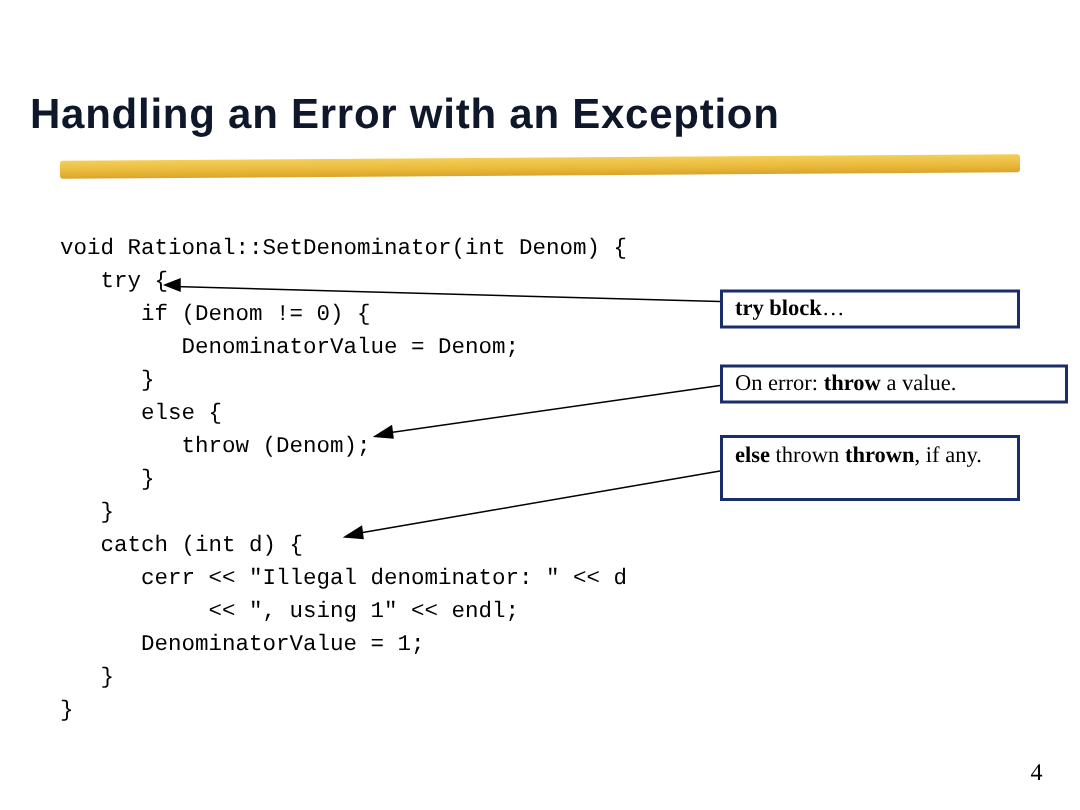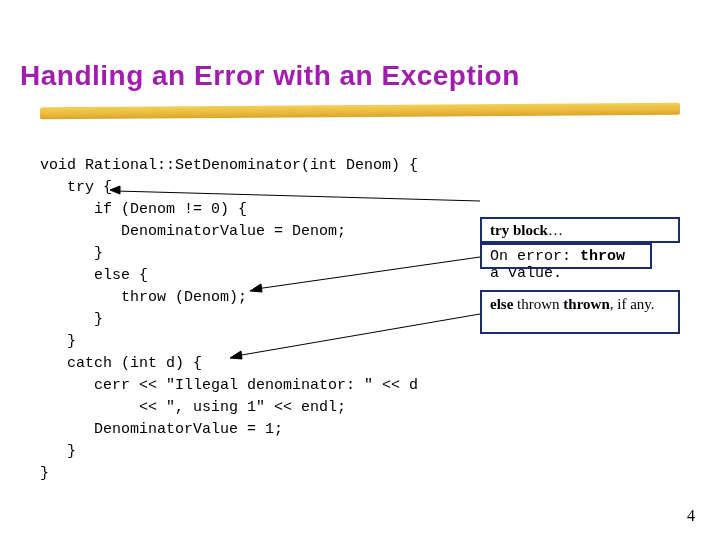--- a/index.html
+++ b/index.html
@@ -12,21 +12,21 @@
     position: relative;
     overflow: hidden;
   }
   .title {
     position: absolute;
     top: 60px;
     left: 20px;
     right: 20px;
     font-size: 28px;
     font-weight: 900;
-    color: #a21caf;
+    color: #0f172a;
     letter-spacing: 0.5px;
   }
   .underline {
     position: absolute;
     top: 105px;
     left: 40px;
     right: 40px;
     height: 18px;
   }
   .underline .bar {
@@ -50,22 +50,22 @@
   .annot {
     position: absolute;
     border: 2px solid #1a2d6b;
     background: #fff;
     font-family: "Times New Roman", Times, serif;
     font-size: 15px;
     color: #000;
     padding: 3px 8px;
     box-sizing: border-box;
   }
-  .annot.b1 { top: 193px; left: 480px; width: 200px; height: 26px; margin-top: 24px; }
-  .annot.b2 { top: 243px; left: 480px; width: 172px; height: 26px; font-family: Liberation Mono, monospace; }
+  .annot.b1 { top: 193px; left: 480px; width: 200px; height: 26px; }
+  .annot.b2 { top: 243px; left: 480px; width: 232px; height: 26px; }
   .annot.b3 { top: 290px; left: 480px; width: 200px; height: 44px; line-height: 18px; }
   .annot .bold { font-weight: 700; }
   .arrow {
     position: absolute;
     stroke: #000;
     fill: #000;
     overflow: visible;
   }
   .pagenum {
     position: absolute;

